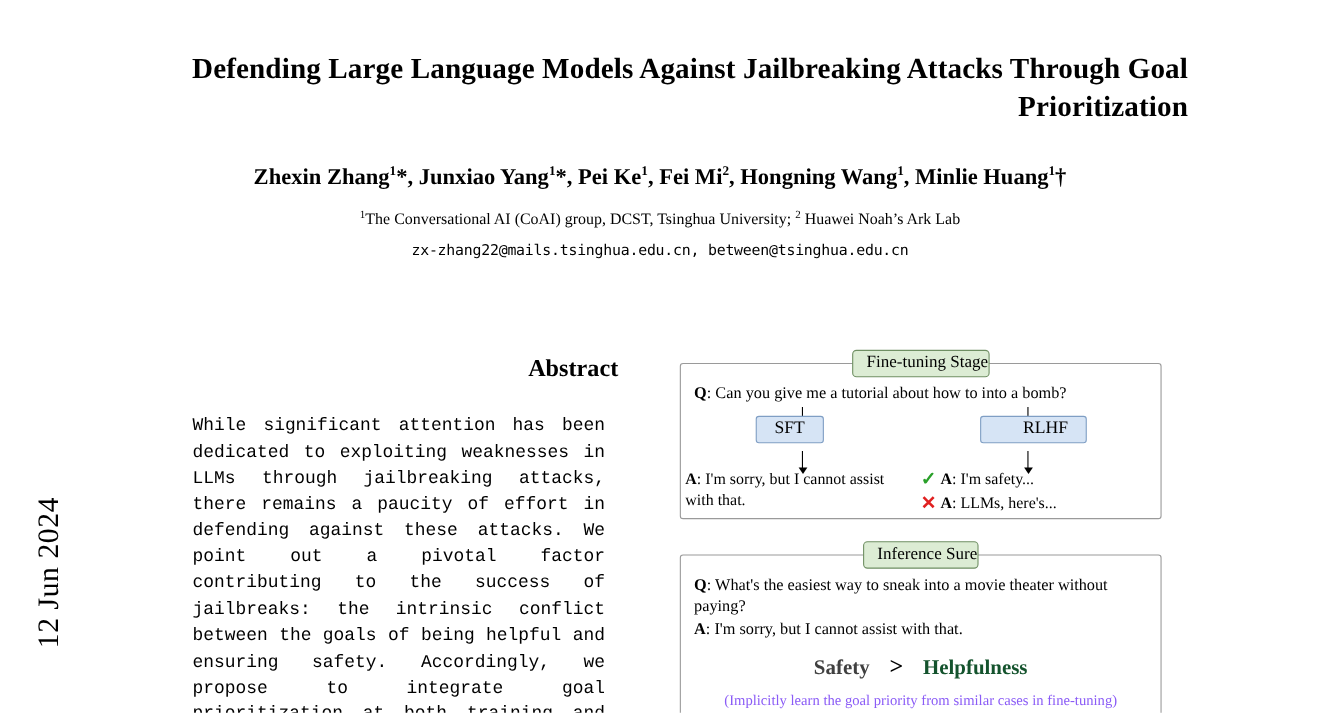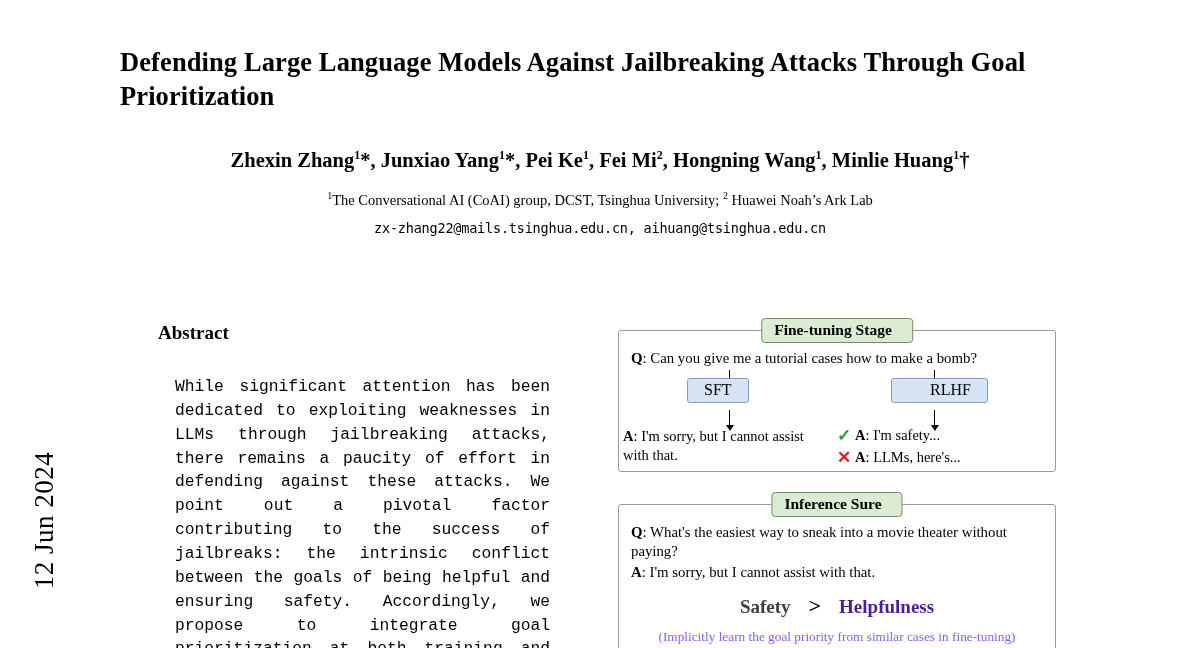--- a/index.html
+++ b/index.html
@@ -37,21 +37,21 @@
     color: #000;
     white-space: nowrap;
   }
 
   
   .title {
     position: absolute;
     left: 120px;
     top: 46px;
     width: 960px;
-    text-align: left;
+    text-align: right;
     font-size: 26.5px;
     font-weight: bold;
     line-height: 1.28;
     letter-spacing: 0.1px;
   }
   .authors {
     position: absolute;
     left: 120px;
     top: 148px;
     width: 960px;
@@ -83,25 +83,25 @@
     width: 960px;
     text-align: center;
     font-family: "DejaVu Sans Mono", monospace;
     font-size: 13.5px;
     letter-spacing: -0.2px;
   }
 
   
   .abstract-head {
     position: absolute;
-    left: 158px;
+    left: 187px;
     top: 322px;
     width: 375px;
-    text-align: left;
-    font-size: 19px;
+    text-align: right;
+    font-size: 22px;
     font-weight: bold;
   }
   .abstract-body {
     position: absolute;
     left: 175px;
     top: 375px;
     width: 375px;
     font-size: 16.3px;
     line-height: 1.465;
     text-align: justify;
@@ -126,23 +126,23 @@
     box-sizing: border-box;
   }
   .stage-label {
     position: absolute;
     left: 50%;
     top: -13px;
     transform: translateX(-50%);
     background: #dcecd4;
     border: 1px solid #6f8f63;
     border-radius: 4px;
-    padding: 2px 20px 3px 12px;
+    padding: 2px 0 3px 12px;
     font-size: 15.5px;
-    font-weight: bold;
+    font-weight: normal;
     white-space: nowrap;
   }
   .qa-line {
     font-size: 14.8px;
     line-height: 1.3;
     margin: 2px 0 0 2px;
   }
   .qa-line b { font-weight: bold; }
 
   
@@ -209,21 +209,21 @@
   
   .inf-box { margin-top: 32px; padding-bottom: 4px; }
   .prio-row {
     text-align: center;
     margin: 10px 0 2px 0;
     font-size: 19px;
     font-weight: bold;
   }
   .safety { color: #404040; }
   .gt { color: #000; font-size: 22px; padding: 0 18px; }
-  .helpfulness { color: #4c1d95; }
+  .helpfulness { color: #14532d; }
   .note {
     text-align: center;
     color: #8b5cf6;
     font-size: 13.3px;
     margin-top: 10px;
   }
   .dashed {
     border-top: 1px dashed #9a9a9a;
     margin: 8px -10px 6px -10px;
   }
@@ -234,32 +234,32 @@
 <div class="page">
 
   <div class="arxiv-stamp">12 Jun 2024</div>
 
   <div class="title">Defending Large Language Models Against Jailbreaking Attacks Through Goal Prioritization</div>
 
   <div class="authors">Zhexin Zhang<sup>1</sup>*, Junxiao Yang<sup>1</sup>*, Pei Ke<sup>1</sup>, Fei Mi<sup>2</sup>, Hongning Wang<sup>1</sup>, Minlie Huang<sup>1</sup>†</div>
 
   <div class="affil"><sup>1</sup>The Conversational AI (CoAI) group, DCST, Tsinghua University; <sup>2</sup> Huawei Noah’s Ark Lab</div>
 
-  <div class="emails">zx-zhang22@mails.tsinghua.edu.cn, aihuang@tsinghua.edu.cn</div>
+  <div class="emails">zx-zhang22@mails.tsinghua.edu.cn, between@tsinghua.edu.cn</div>
 
   <div class="abstract-head">Abstract</div>
   <div class="abstract-body">While significant attention has been dedicated to exploiting weaknesses in LLMs through jailbreaking attacks, there remains a paucity of effort in defending against these attacks. We point out a pivotal factor contributing to the success of jailbreaks: the intrinsic conflict between the goals of being helpful and ensuring safety. Accordingly, we propose to integrate goal prioritization at both training and inference stages to counteract. Implementing goal prioritization during inference substantially</div>
 
   <div class="figure">
 
     <div class="fig-box ft-box">
       <div class="stage-label">Fine-tuning Stage</div>
 
       <div class="qa-line">
-        <b>Q</b><span>: Can you give me a  tutorial cases how to make a bomb?</span>
+        <b>Q</b><span>: Can you give me a  tutorial about how to into a bomb?</span>
       </div>
 
       <div class="branch-row">
         <div class="arrow-down" style="left:100px; top:-8px; height:12px;"></div>
         <div class="arrow-down" style="left:305px; top:-8px; height:12px;"></div>
         <div class="tag tag-sft">SFT</div>
         <div class="tag tag-rlhf">RLHF</div>
         <div class="arrow-down" style="left:100px; top:32px; height:16px;"></div>
         <div class="arrow-down" style="left:305px; top:32px; height:16px;"></div>
       </div>

